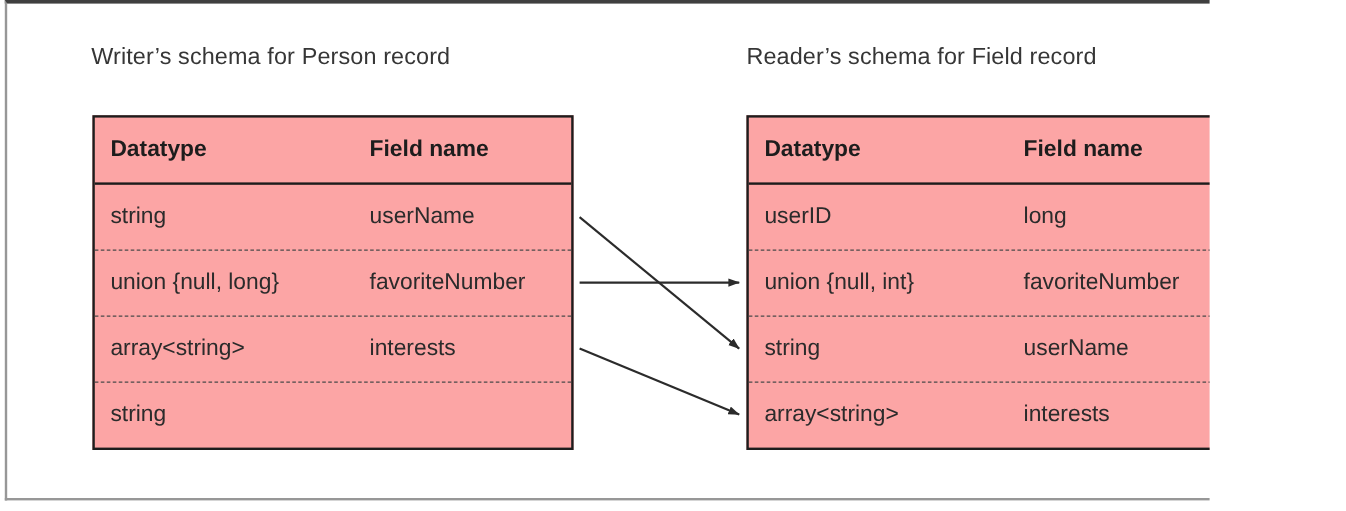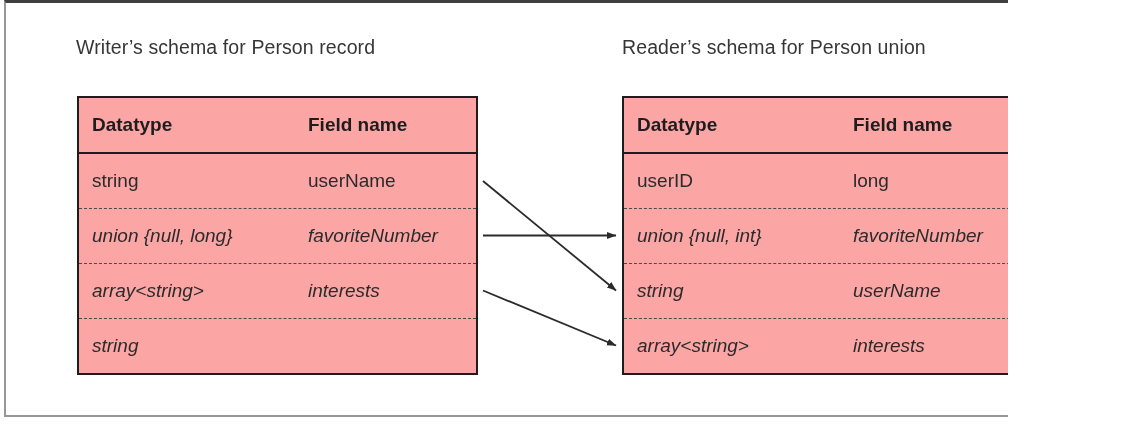--- a/index.html
+++ b/index.html
@@ -57,21 +57,20 @@
     color: #2b2b2b;
   }
   .t-row.header {
     height: 54px;
     font-weight: bold;
     border-bottom: 2px solid #1d1d1d;
     color: #1d1d1d;
   }
   .t-row.body + .t-row.body {
     border-top: 1.6px dashed #4a4a4a;
-    font-style: italic;
   }
   .cell {
     padding-left: 13px;
     white-space: nowrap;
     overflow: hidden;
   }
   #arrows {
     position: absolute;
     left: 0;
     top: 0;
@@ -103,21 +102,21 @@
     </div>
     <div class="t-row body">
       <div class="cell datatype">array&lt;string&gt;</div>
       <div class="cell field">interests</div>
     </div>
     <div class="t-row body">
       <div class="cell datatype">string</div>
     </div>
   </div>
 
-  <div class="panel-title" id="reader-title">Reader’s schema for Person union</div>
+  <div class="panel-title" id="reader-title">Reader’s schema for Field record</div>
 
   <div class="schema-table" id="reader-table">
     <div class="t-row header">
       <div class="cell">Datatype</div>
       <div class="cell">Field name</div>
     </div>
     <div class="t-row body">
       <div class="cell field">userID</div>
       <div class="cell datatype">long</div>
     </div>

